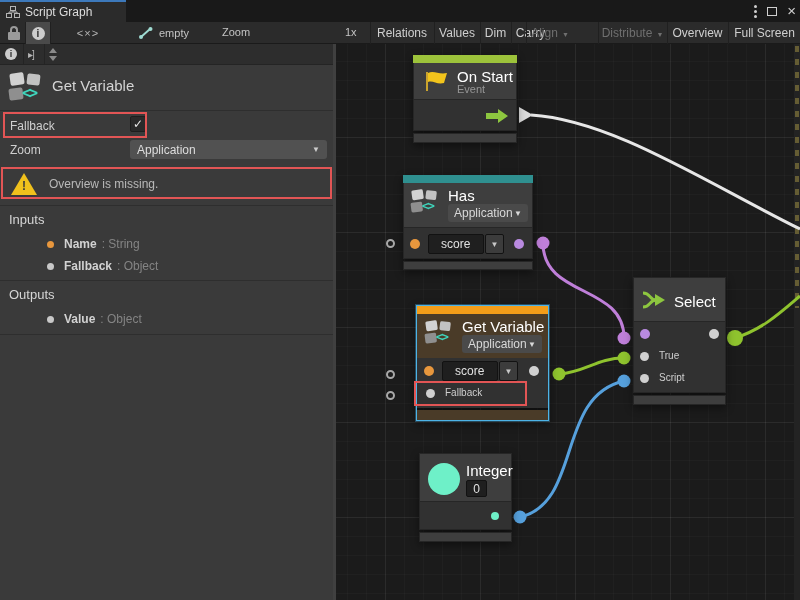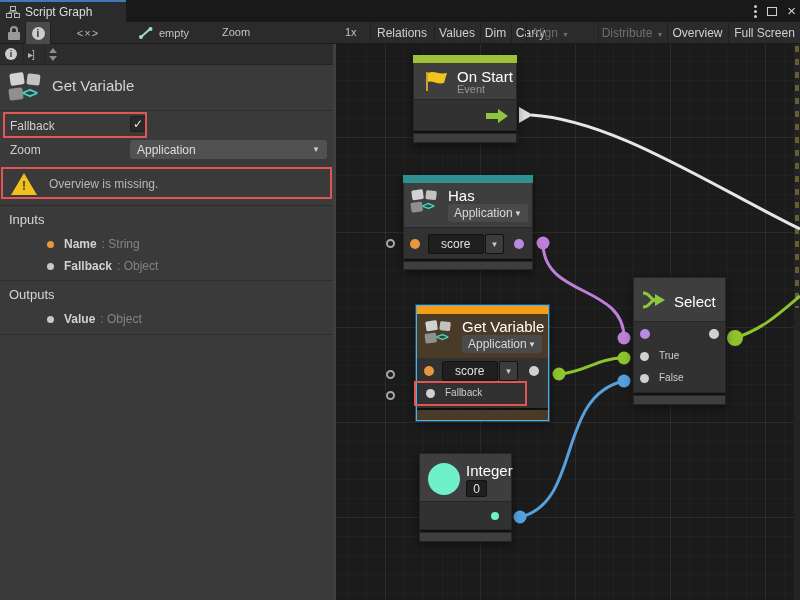--- a/index.html
+++ b/index.html
@@ -375,21 +375,21 @@
         <polygon points="14,7 24,13 14,19" fill="#8dc63f"></polygon>
       </svg>
       <span class="node-title" style="position:absolute; left:40px; top:15px;">Select</span>
     </div>
     <div class="body" style="height:71px;">
       <div class="port" style="left:6px; top:7px; background:#b98ae0;"></div>
       <div class="port" style="right:6px; top:7px; background:#d0d0d0;"></div>
       <div class="port" style="left:6px; top:30px; width:9px; height:9px; background:#d0d0d0;"></div>
       <span class="port-label" style="left:25px; top:28px;">True</span>
       <div class="port" style="left:6px; top:52px; width:9px; height:9px; background:#d0d0d0;"></div>
-      <span class="port-label" style="left:25px; top:50px;">False</span>
+      <span class="port-label" style="left:25px; top:50px;">Script</span>
     </div>
     <div class="foot" style="height:10px;"></div>
   </div>
 
   <div class="node" style="left:419px; top:453px; width:93px;">
     <div class="head" style="height:49px; border-top:1px solid #262626;">
       <div style="position:absolute; left:8px; top:9px; width:32px; height:32px; border-radius:50%; background:#6ef0c8;"></div>
       <span class="node-title" style="position:absolute; left:46px; top:8px;">Integer</span>
       <div class="value-field" style="left:46px; top:26px; width:21px; height:17px; justify-content:center; padding-left:0;">
         <span>0</span>

